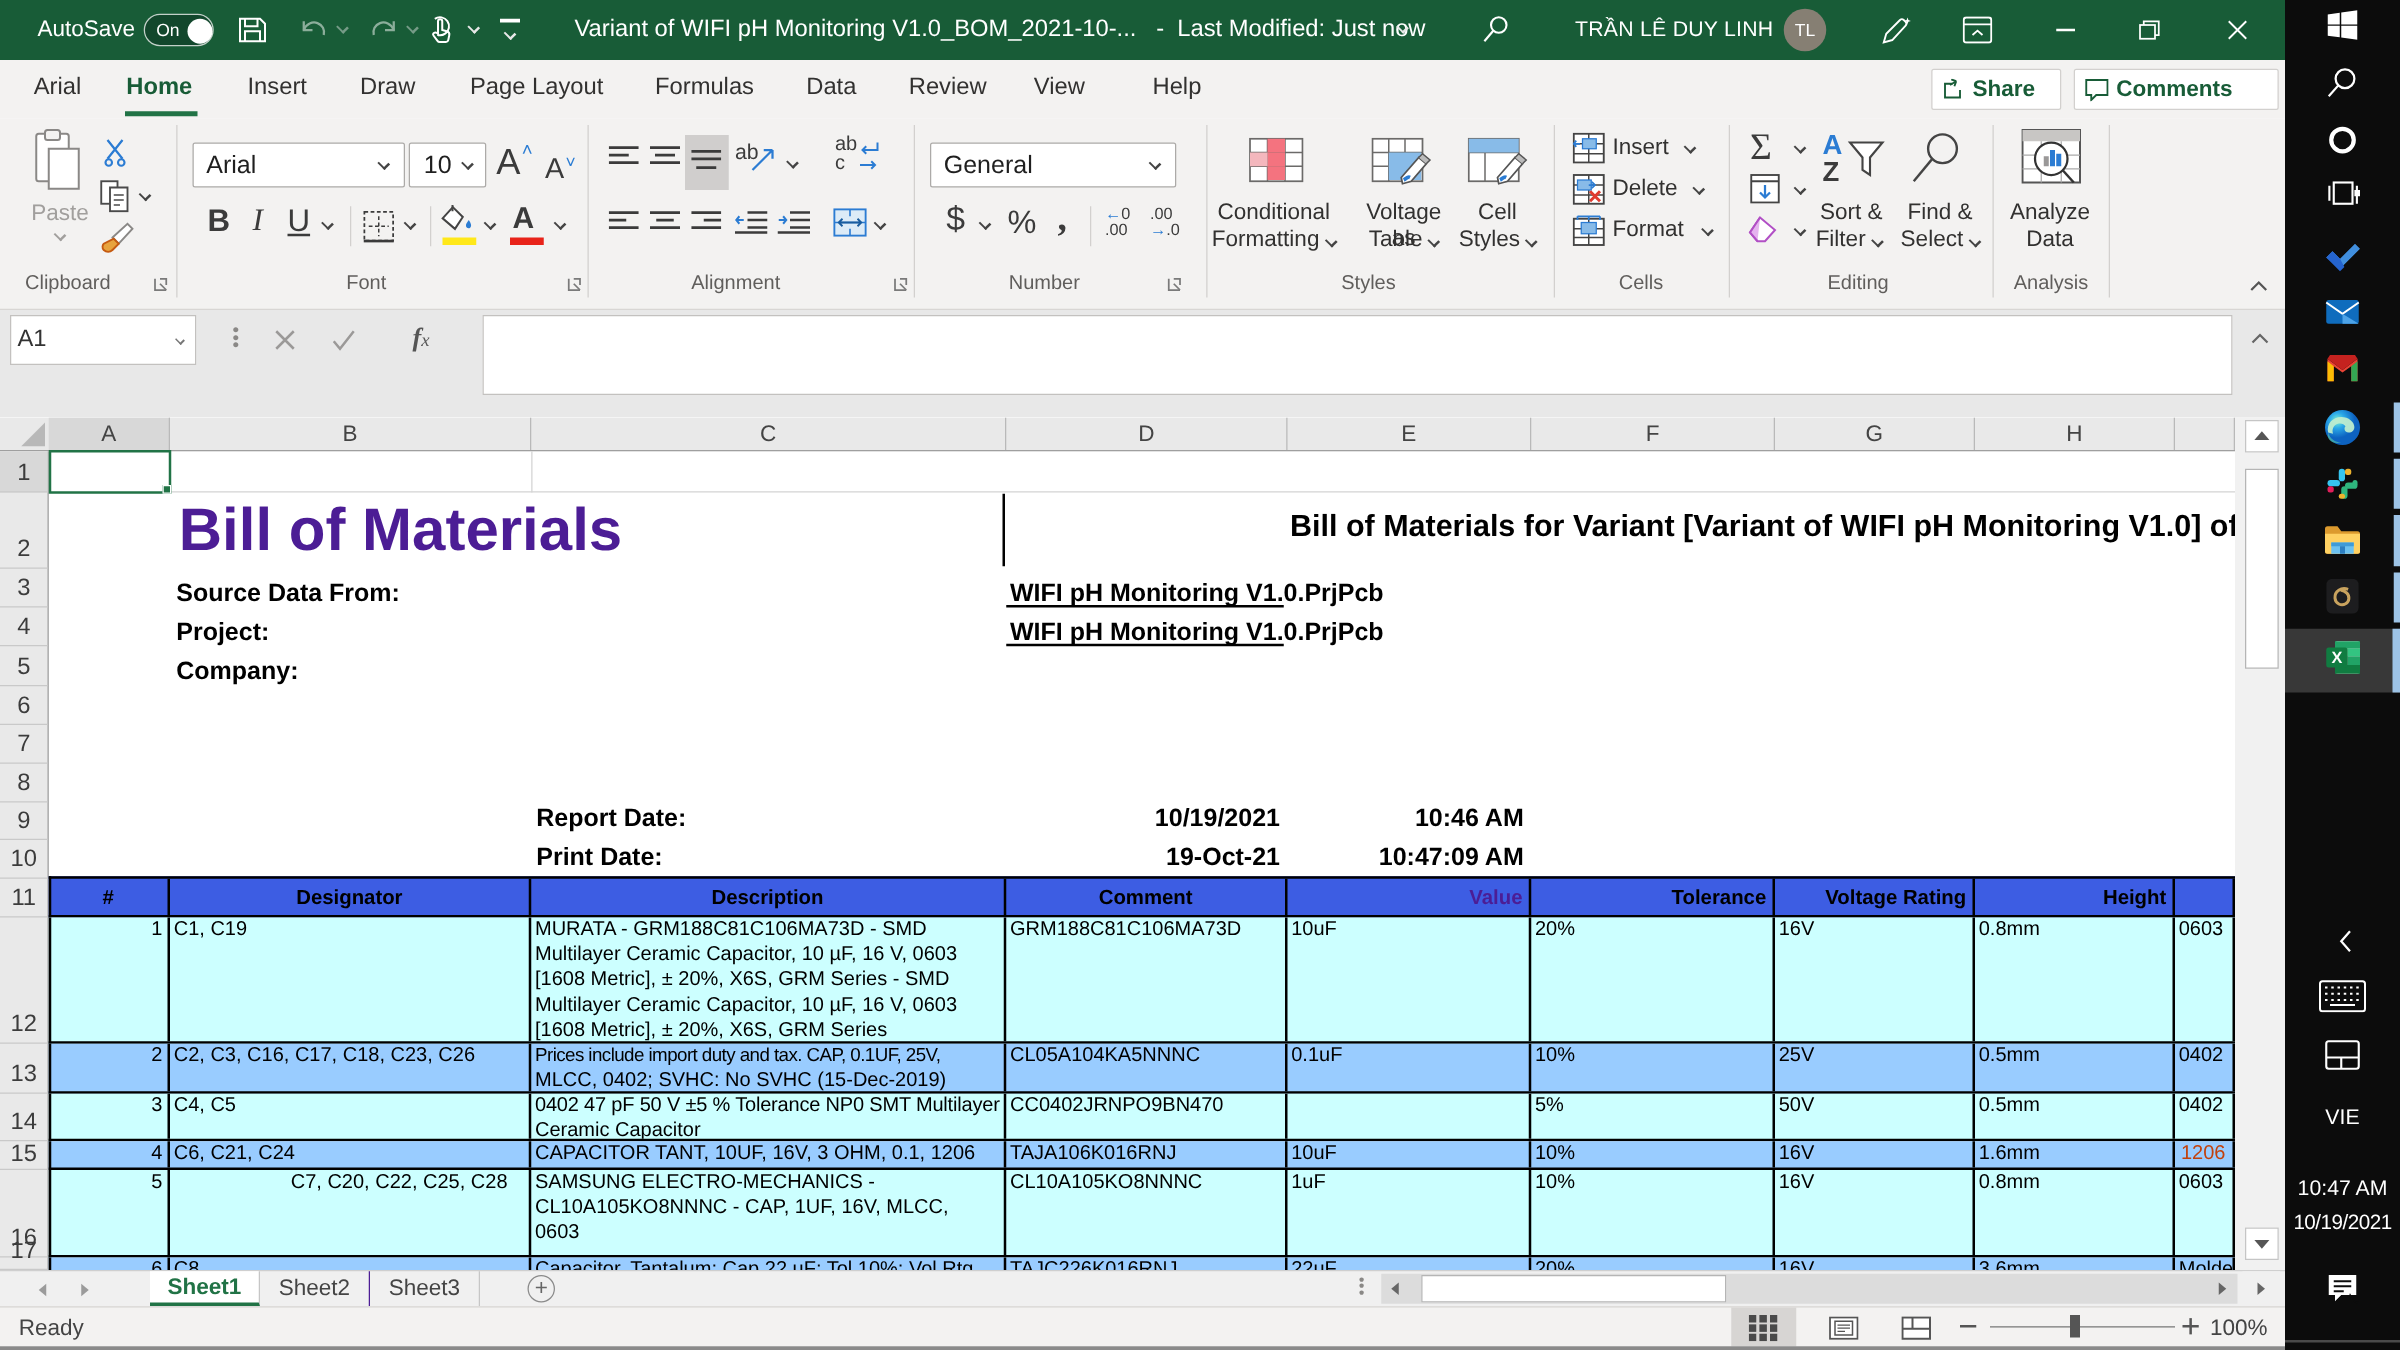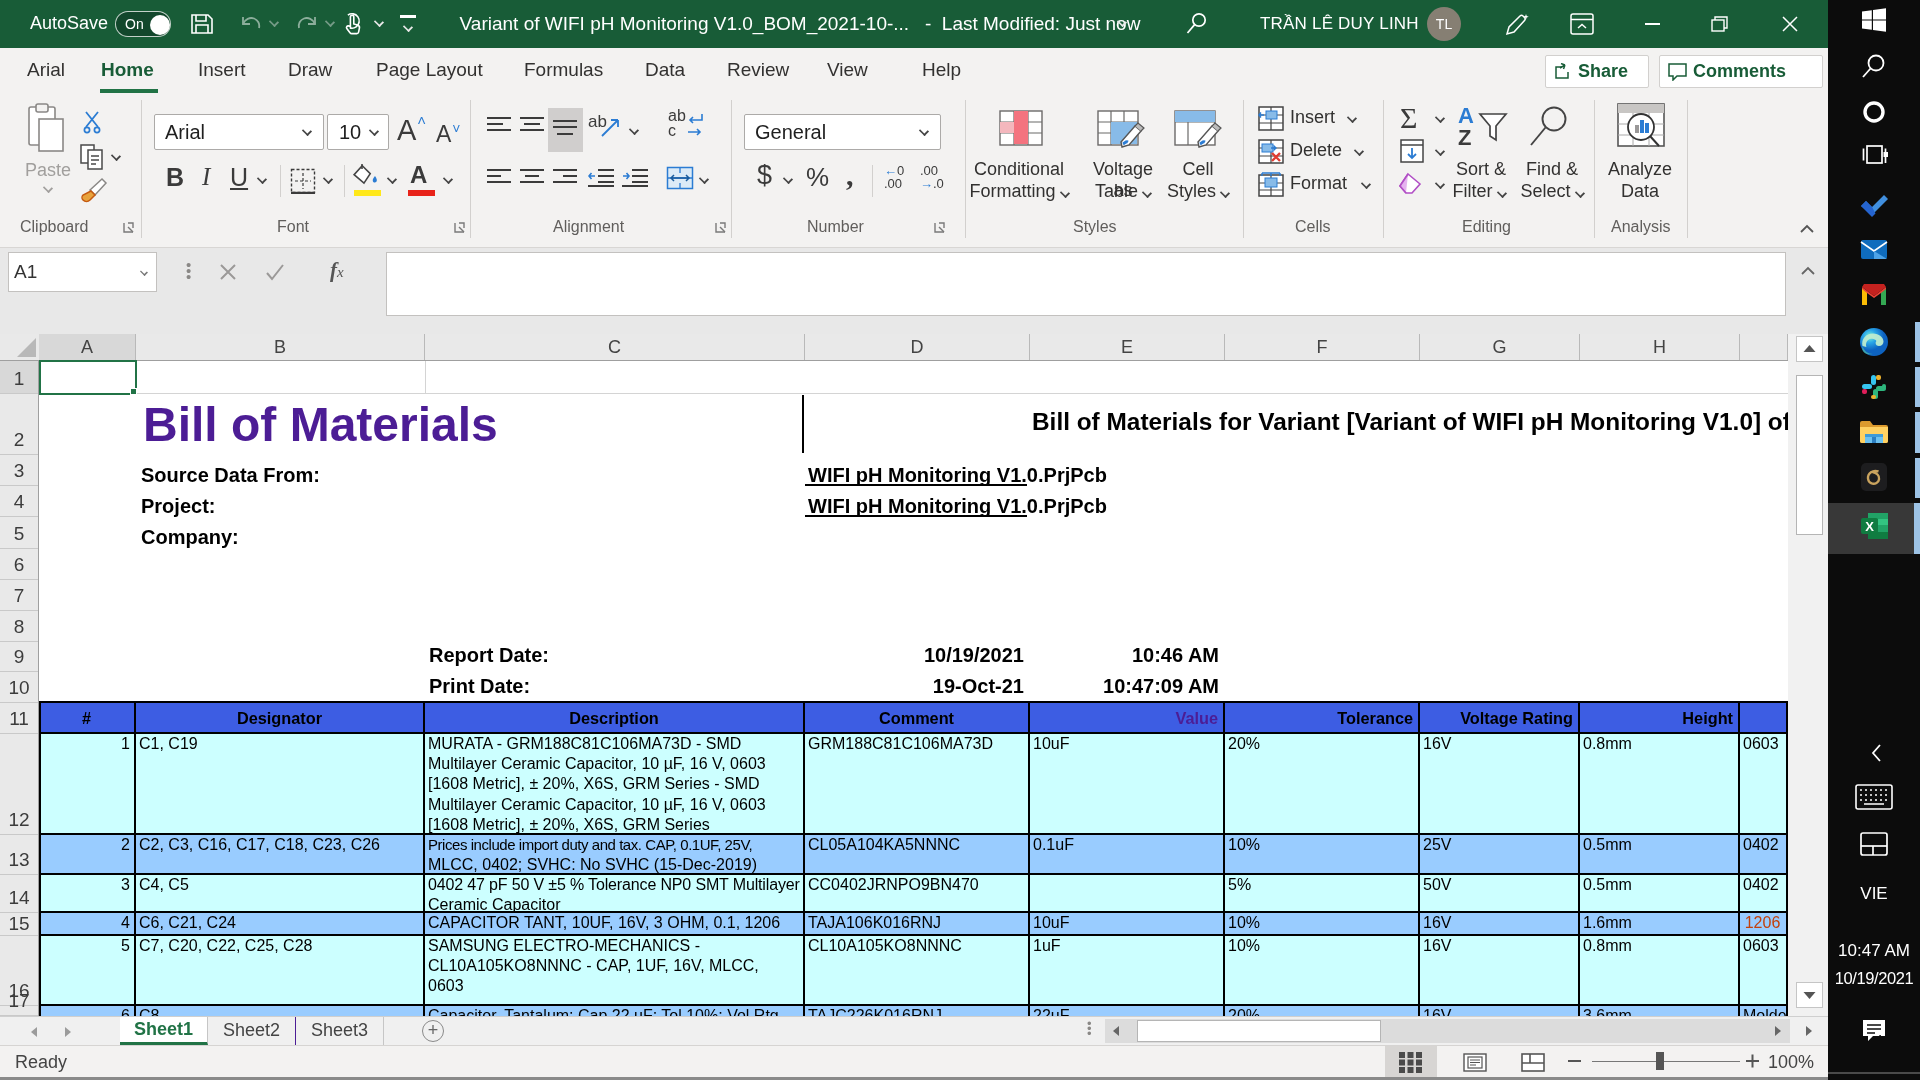--- a/index.html
+++ b/index.html
@@ -510,21 +510,21 @@
 <div class="a" style="left:136px;top:579px;width:289px;height:21px;border-right:2px solid #000;overflow:hidden;font-size:16px;line-height:20.2px;color:#000;text-align:left;padding:0 4px 0 3px">C6, C21, C24</div>
 <div class="a" style="left:425px;top:579px;width:380px;height:21px;border-right:2px solid #000;overflow:hidden;font-size:16px;line-height:20.2px;color:#000;text-align:left;padding:0 4px 0 3px">CAPACITOR TANT, 10UF, 16V, 3 OHM, 0.1, 1206</div>
 <div class="a" style="left:805px;top:579px;width:225px;height:21px;border-right:2px solid #000;overflow:hidden;font-size:16px;line-height:20.2px;color:#000;text-align:left;padding:0 4px 0 3px">TAJA106K016RNJ</div>
 <div class="a" style="left:1030px;top:579px;width:195px;height:21px;border-right:2px solid #000;overflow:hidden;font-size:16px;line-height:20.2px;color:#000;text-align:left;padding:0 4px 0 3px">10uF</div>
 <div class="a" style="left:1225px;top:579px;width:195px;height:21px;border-right:2px solid #000;overflow:hidden;font-size:16px;line-height:20.2px;color:#000;text-align:left;padding:0 4px 0 3px">10%</div>
 <div class="a" style="left:1420px;top:579px;width:160px;height:21px;border-right:2px solid #000;overflow:hidden;font-size:16px;line-height:20.2px;color:#000;text-align:left;padding:0 4px 0 3px">16V</div>
 <div class="a" style="left:1580px;top:579px;width:160px;height:21px;border-right:2px solid #000;overflow:hidden;font-size:16px;line-height:20.2px;color:#000;text-align:left;padding:0 4px 0 3px">1.6mm</div>
 <div class="a" style="left:1740px;top:579px;width:48px;height:21px;border-right:2px solid #000;overflow:hidden;font-size:16px;line-height:20.2px;color:#c2410c;text-align:center;padding:0 4px 0 3px">1206</div>
 <div class="a" style="left:39px;top:602px;width:1749px;height:70px;background:#ccffff;border-bottom:2px solid #000;border-left:2px solid #000;overflow:hidden"></div>
 <div class="a" style="left:39px;top:602px;width:97px;height:68px;border-right:2px solid #000;overflow:hidden;font-size:16px;line-height:20.2px;color:#000;text-align:right;padding:0 4px 0 3px">5</div>
-<div class="a" style="left:136px;top:602px;width:289px;height:68px;border-right:2px solid #000;overflow:hidden;font-size:16px;line-height:20.2px;color:#000;text-align:left;padding:0 4px 0 3px">C7, C20, C22, C25, C28</div>
+<div class="a" style="left:136px;top:602px;width:289px;height:68px;border-right:2px solid #000;overflow:hidden;font-size:16px;line-height:20.2px;color:#000;text-align:right;padding:0 17px 0 3px">C7, C20, C22, C25, C28</div>
 <div class="a" style="left:425px;top:602px;width:380px;height:68px;border-right:2px solid #000;overflow:hidden;font-size:16px;line-height:20.2px;color:#000;text-align:left;padding:0 4px 0 3px">
       <div style="white-space:nowrap">SAMSUNG ELECTRO-MECHANICS -</div>
       <div style="white-space:nowrap">CL10A105KO8NNNC - CAP, 1UF, 16V, MLCC,</div>
       <div style="white-space:nowrap">0603</div>
     </div>
 <div class="a" style="left:805px;top:602px;width:225px;height:68px;border-right:2px solid #000;overflow:hidden;font-size:16px;line-height:20.2px;color:#000;text-align:left;padding:0 4px 0 3px">CL10A105KO8NNNC</div>
 <div class="a" style="left:1030px;top:602px;width:195px;height:68px;border-right:2px solid #000;overflow:hidden;font-size:16px;line-height:20.2px;color:#000;text-align:left;padding:0 4px 0 3px">1uF</div>
 <div class="a" style="left:1225px;top:602px;width:195px;height:68px;border-right:2px solid #000;overflow:hidden;font-size:16px;line-height:20.2px;color:#000;text-align:left;padding:0 4px 0 3px">10%</div>
 <div class="a" style="left:1420px;top:602px;width:160px;height:68px;border-right:2px solid #000;overflow:hidden;font-size:16px;line-height:20.2px;color:#000;text-align:left;padding:0 4px 0 3px">16V</div>
 <div class="a" style="left:1580px;top:602px;width:160px;height:68px;border-right:2px solid #000;overflow:hidden;font-size:16px;line-height:20.2px;color:#000;text-align:left;padding:0 4px 0 3px">0.8mm</div>

